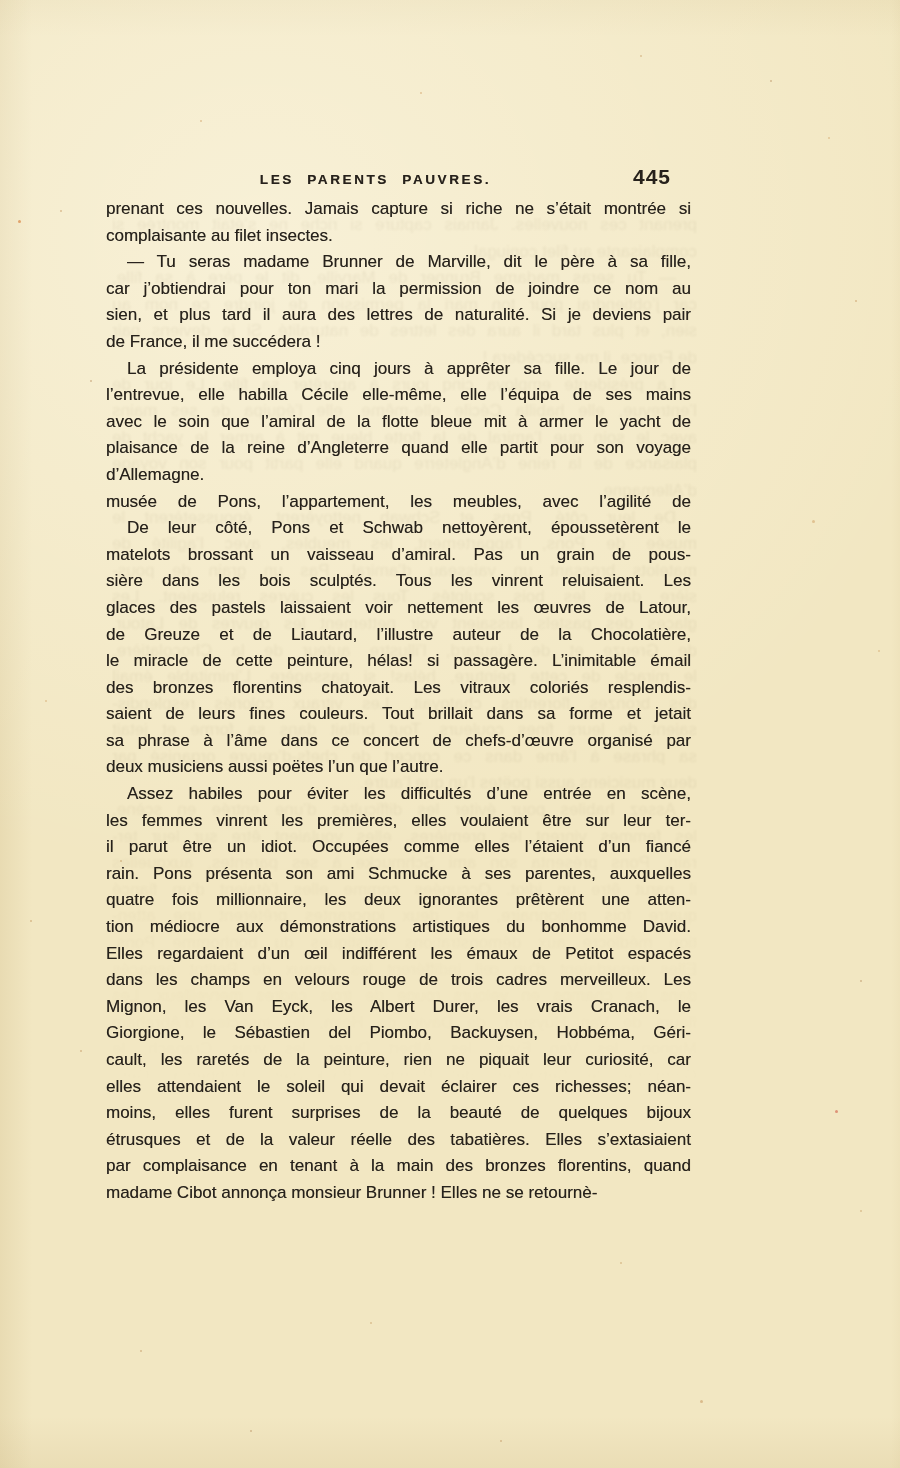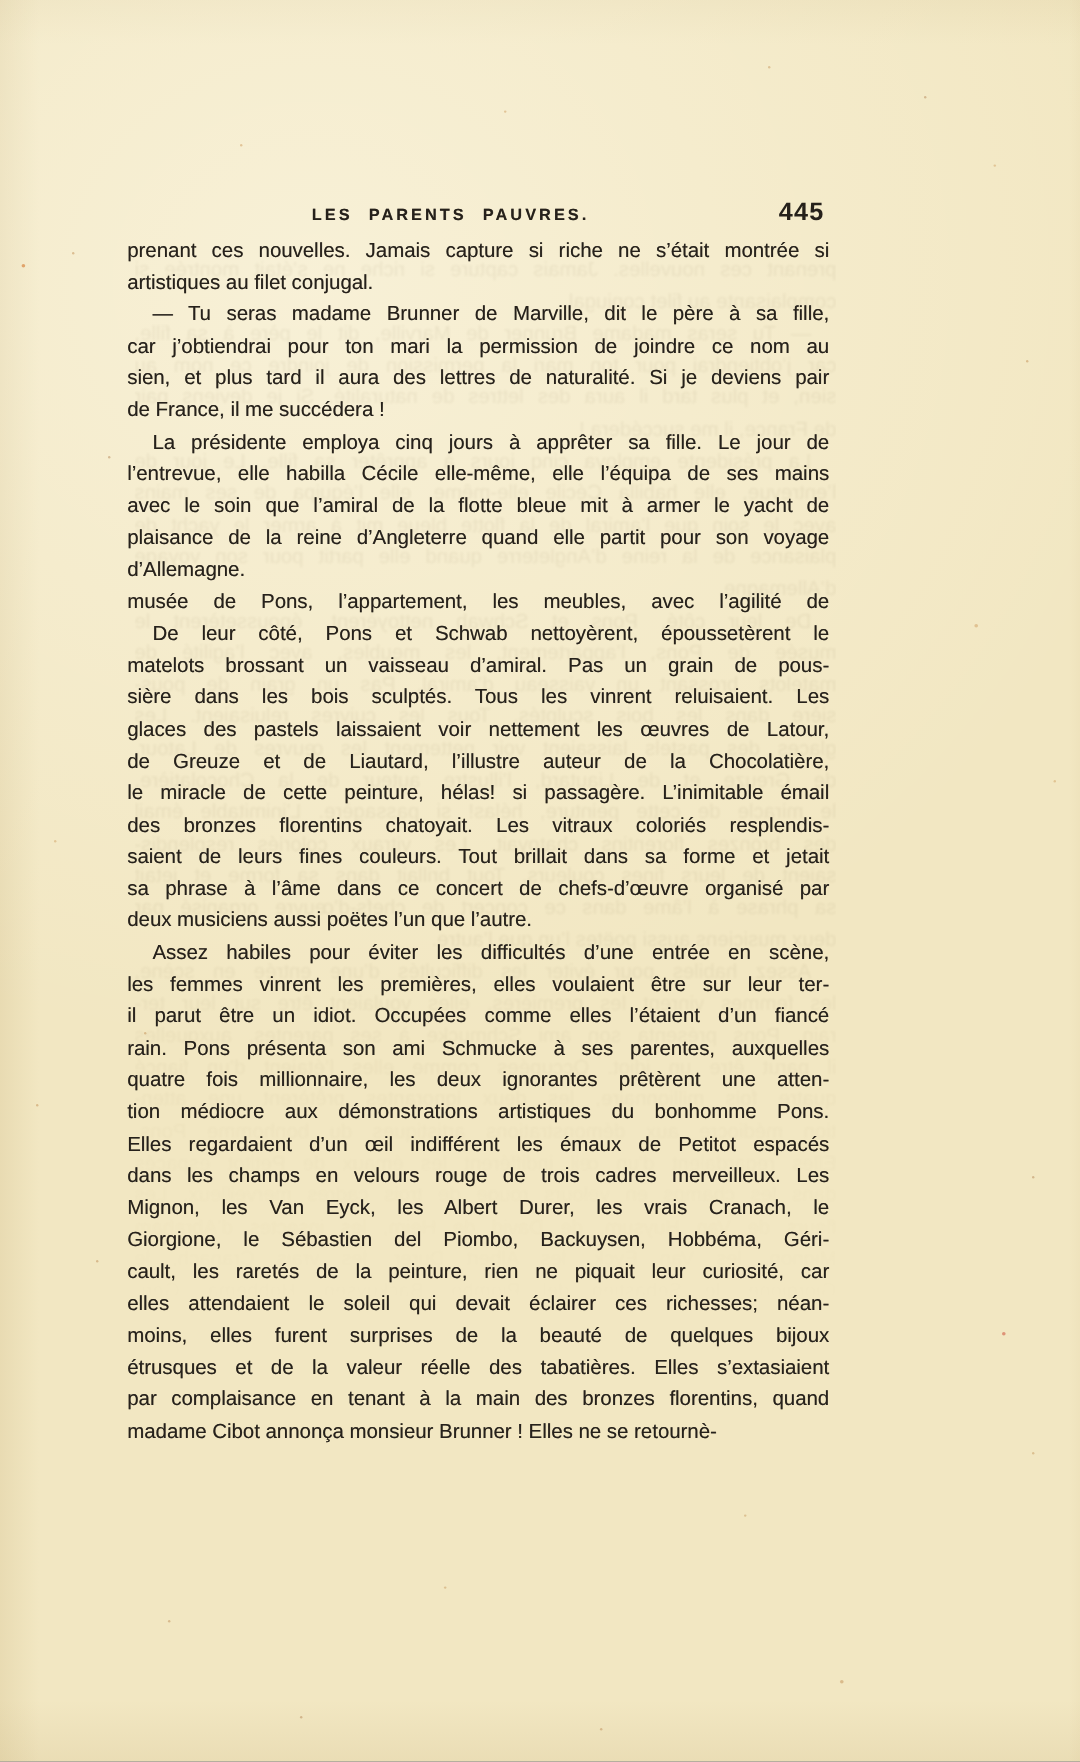--- a/index.html
+++ b/index.html
@@ -50,21 +50,21 @@
     flex: 1;
     text-align: center;
     font-size: 13.5px;
     font-weight: bold;
     letter-spacing: 2.6px;
     word-spacing: 7px;
     text-shadow: 0.2px 0 0 rgba(38,33,27,0.55);
   }
   .page-number {
     width: 70px;
-    text-align: center;
+    text-align: left;
     font-size: 21px;
     font-weight: bold;
     letter-spacing: 1px;
   }
 
   .text-block {
     position: absolute;
     top: 196px;
     left: 106px;
     width: 585px;
@@ -163,21 +163,21 @@
       <div class="speckle" style="left: 640px; top: 55px; width: 2px; height: 2px; background: rgb(202, 160, 106); opacity: 0.55;"></div>
     </div>
 
   <div class="running-header">
     <div class="header-title">LES PARENTS PAUVRES.</div>
     <div class="page-number">445</div>
   </div>
 
   <div class="text-block" id="text-block">
       <div class="text-line">prenant ces nouvelles. Jamais capture si riche ne s’était montrée si</div>
-      <div class="text-line lastline">artistiques au filet conjugal.</div>
+      <div class="text-line lastline">complaisante au filet insectes.</div>
       <div class="text-line indent">— Tu seras madame Brunner de Marville, dit le père à sa fille,</div>
       <div class="text-line">car j’obtiendrai pour ton mari la permission de joindre ce nom au</div>
       <div class="text-line">sien, et plus tard il aura des lettres de naturalité. Si je deviens pair</div>
       <div class="text-line lastline">de France, il me succédera !</div>
       <div class="text-line indent">La présidente employa cinq jours à apprêter sa fille. Le jour de</div>
       <div class="text-line">l’entrevue, elle habilla Cécile elle-même, elle l’équipa de ses mains</div>
       <div class="text-line">avec le soin que l’amiral de la flotte bleue mit à armer le yacht de</div>
       <div class="text-line">plaisance de la reine d’Angleterre quand elle partit pour son voyage</div>
       <div class="text-line lastline">d’Allemagne.</div>
       <div class="text-line">musée de Pons, l’appartement, les meubles, avec l’agilité de</div>
@@ -189,21 +189,21 @@
       <div class="text-line">le miracle de cette peinture, hélas! si passagère. L’inimitable émail</div>
       <div class="text-line">des bronzes florentins chatoyait. Les vitraux coloriés resplendis-</div>
       <div class="text-line">saient de leurs fines couleurs. Tout brillait dans sa forme et jetait</div>
       <div class="text-line">sa phrase à l’âme dans ce concert de chefs-d’œuvre organisé par</div>
       <div class="text-line lastline">deux musiciens aussi poëtes l’un que l’autre.</div>
       <div class="text-line indent">Assez habiles pour éviter les difficultés d’une entrée en scène,</div>
       <div class="text-line">les femmes vinrent les premières, elles voulaient être sur leur ter-</div>
       <div class="text-line">il parut être un idiot. Occupées comme elles l’étaient d’un fiancé</div>
       <div class="text-line">rain. Pons présenta son ami Schmucke à ses parentes, auxquelles</div>
       <div class="text-line">quatre fois millionnaire, les deux ignorantes prêtèrent une atten-</div>
-      <div class="text-line">tion médiocre aux démonstrations artistiques du bonhomme Pons.</div>
+      <div class="text-line">tion médiocre aux démonstrations artistiques du bonhomme David.</div>
       <div class="text-line">Elles regardaient d’un œil indifférent les émaux de Petitot espacés</div>
       <div class="text-line">dans les champs en velours rouge de trois cadres merveilleux. Les</div>
       <div class="text-line">Mignon, les Van Eyck, les Albert Durer, les vrais Cranach, le</div>
       <div class="text-line">Giorgione, le Sébastien del Piombo, Backuysen, Hobbéma, Géri-</div>
       <div class="text-line">cault, les raretés de la peinture, rien ne piquait leur curiosité, car</div>
       <div class="text-line">elles attendaient le soleil qui devait éclairer ces richesses; néan-</div>
       <div class="text-line">moins, elles furent surprises de la beauté de quelques bijoux</div>
       <div class="text-line">étrusques et de la valeur réelle des tabatières. Elles s’extasiaient</div>
       <div class="text-line">par complaisance en tenant à la main des bronzes florentins, quand</div>
       <div class="text-line lastline">madame Cibot annonça monsieur Brunner ! Elles ne se retournè-</div>

